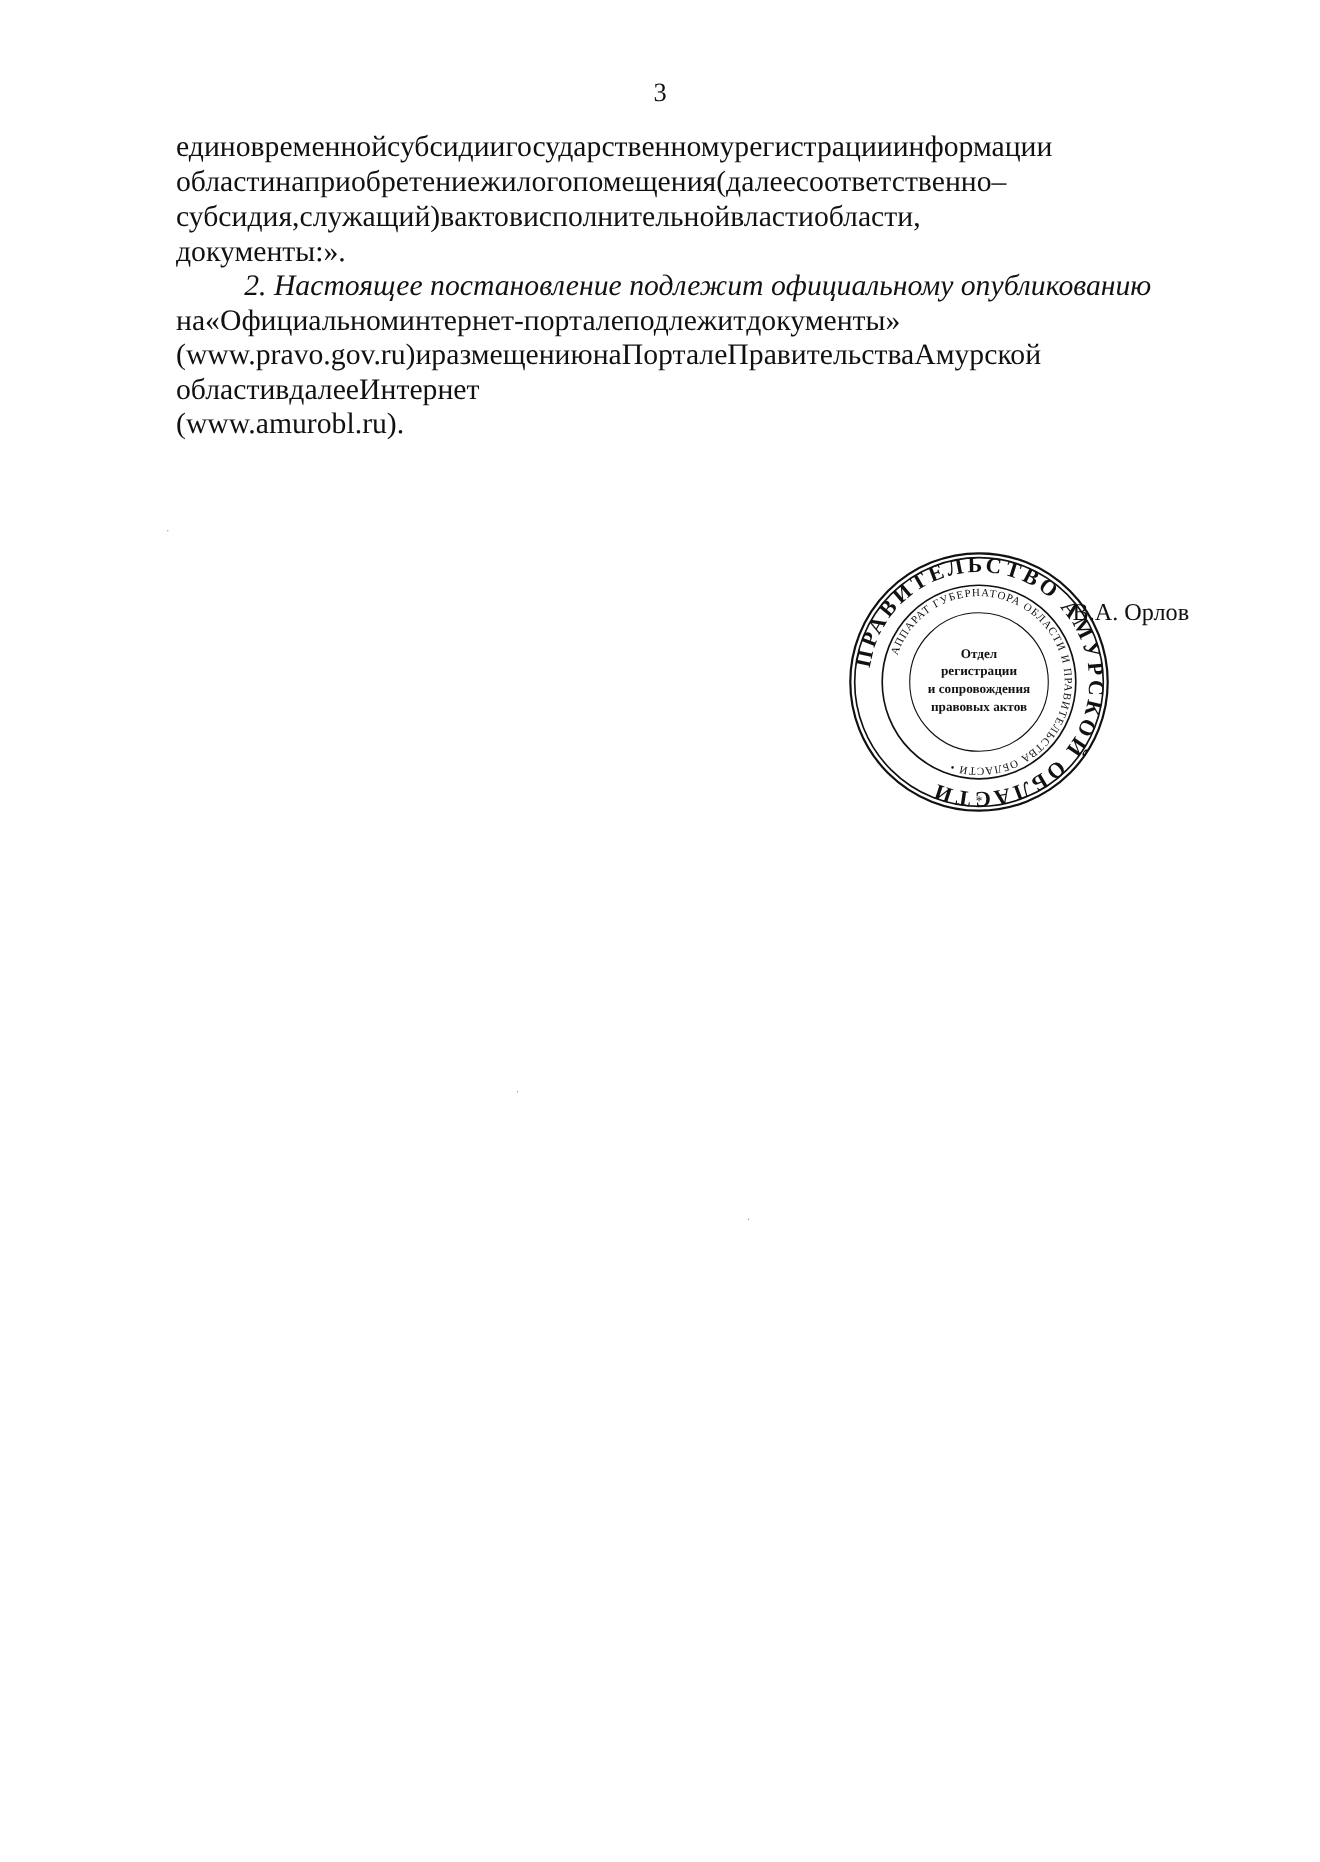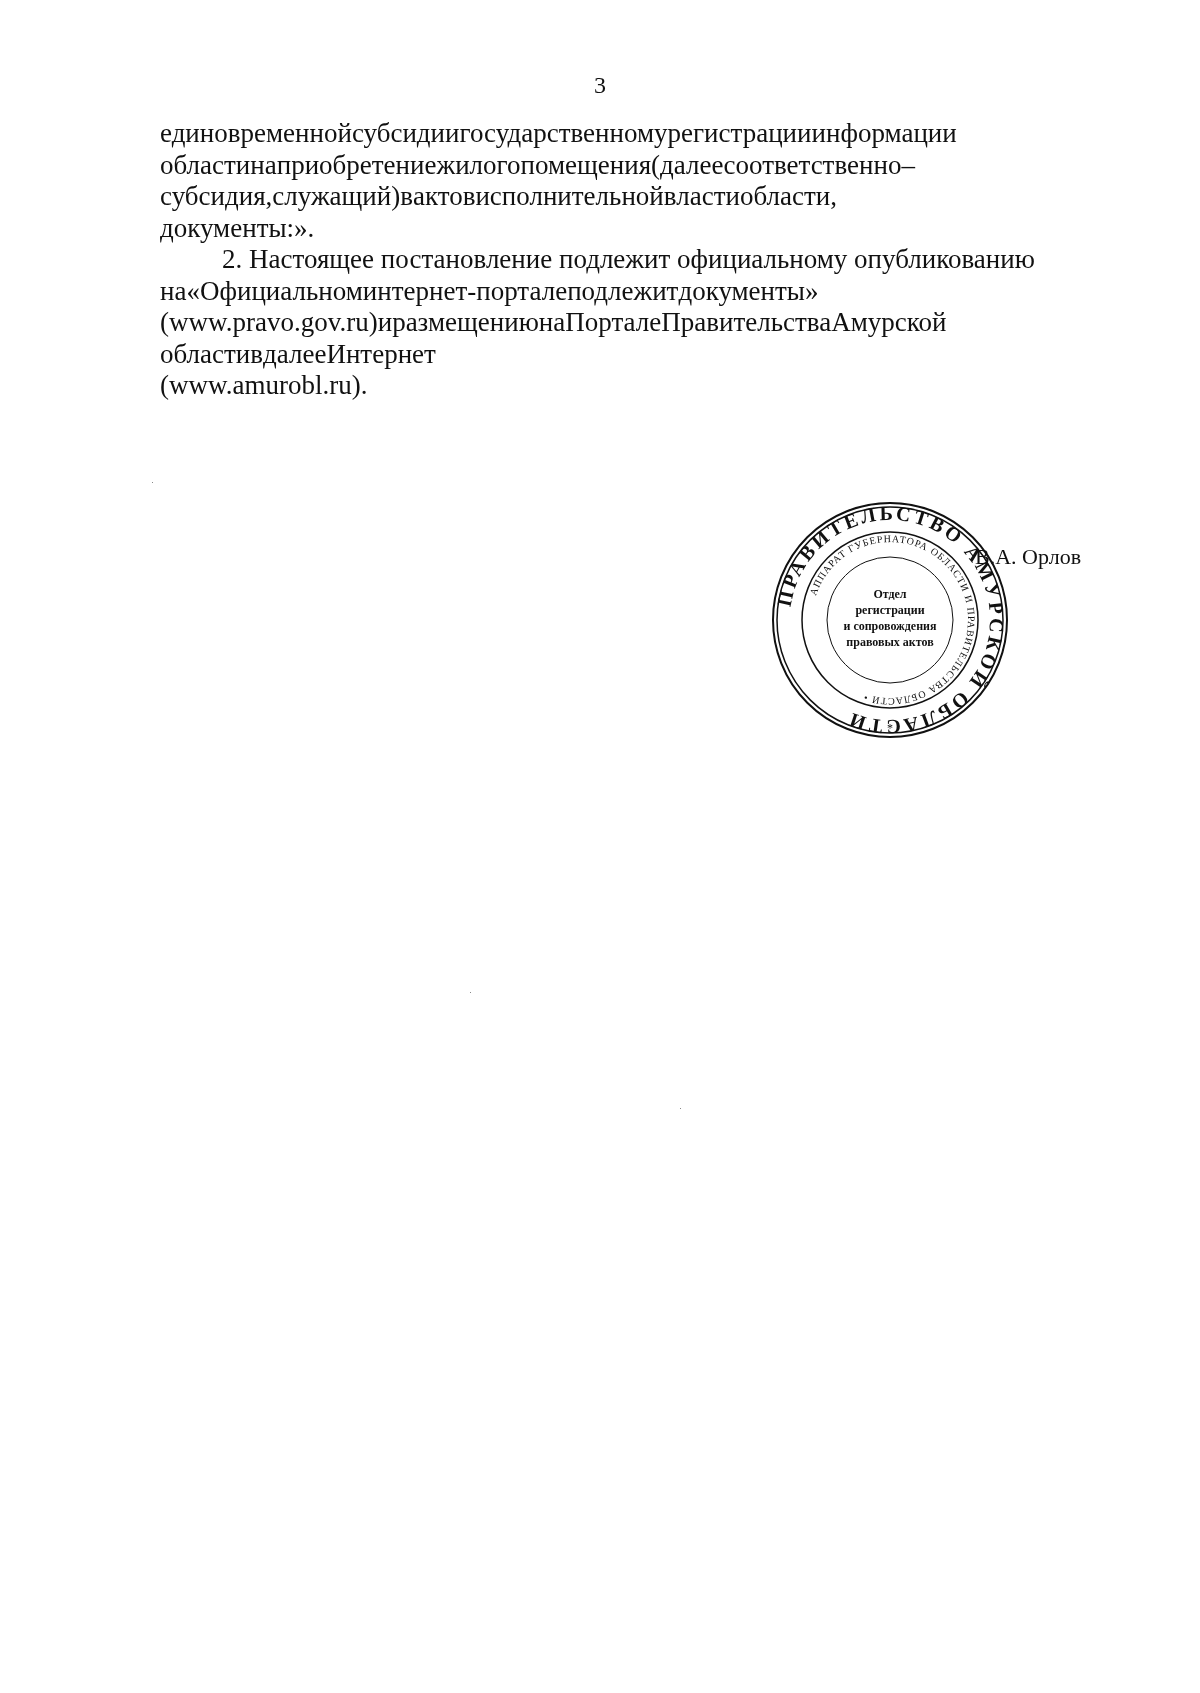--- a/index.html
+++ b/index.html
@@ -42,21 +42,21 @@
       <span>в</span>
       <span>актов</span>
       <span>исполнительной</span>
       <span>власти</span>
       <span>области,</span>
     </div>
     <div>документы:».</div>
   </div>
 
   <div>
-    <div style="padding-left:62px;">2. Настоящее постановление подлежит официальному опубликованию</div>
+    <div style="padding-left:62px;font-style:italic;">2. Настоящее постановление подлежит официальному опубликованию</div>
     <div class="jline">
       <span>на</span>
       <span>«Официальном</span>
       <span>интернет-портале</span>
       <span>подлежит</span>
       <span>документы»</span>
     </div>
     <div class="jline">
       <span>(www.pravo.gov.ru)</span>
       <span>и</span>

